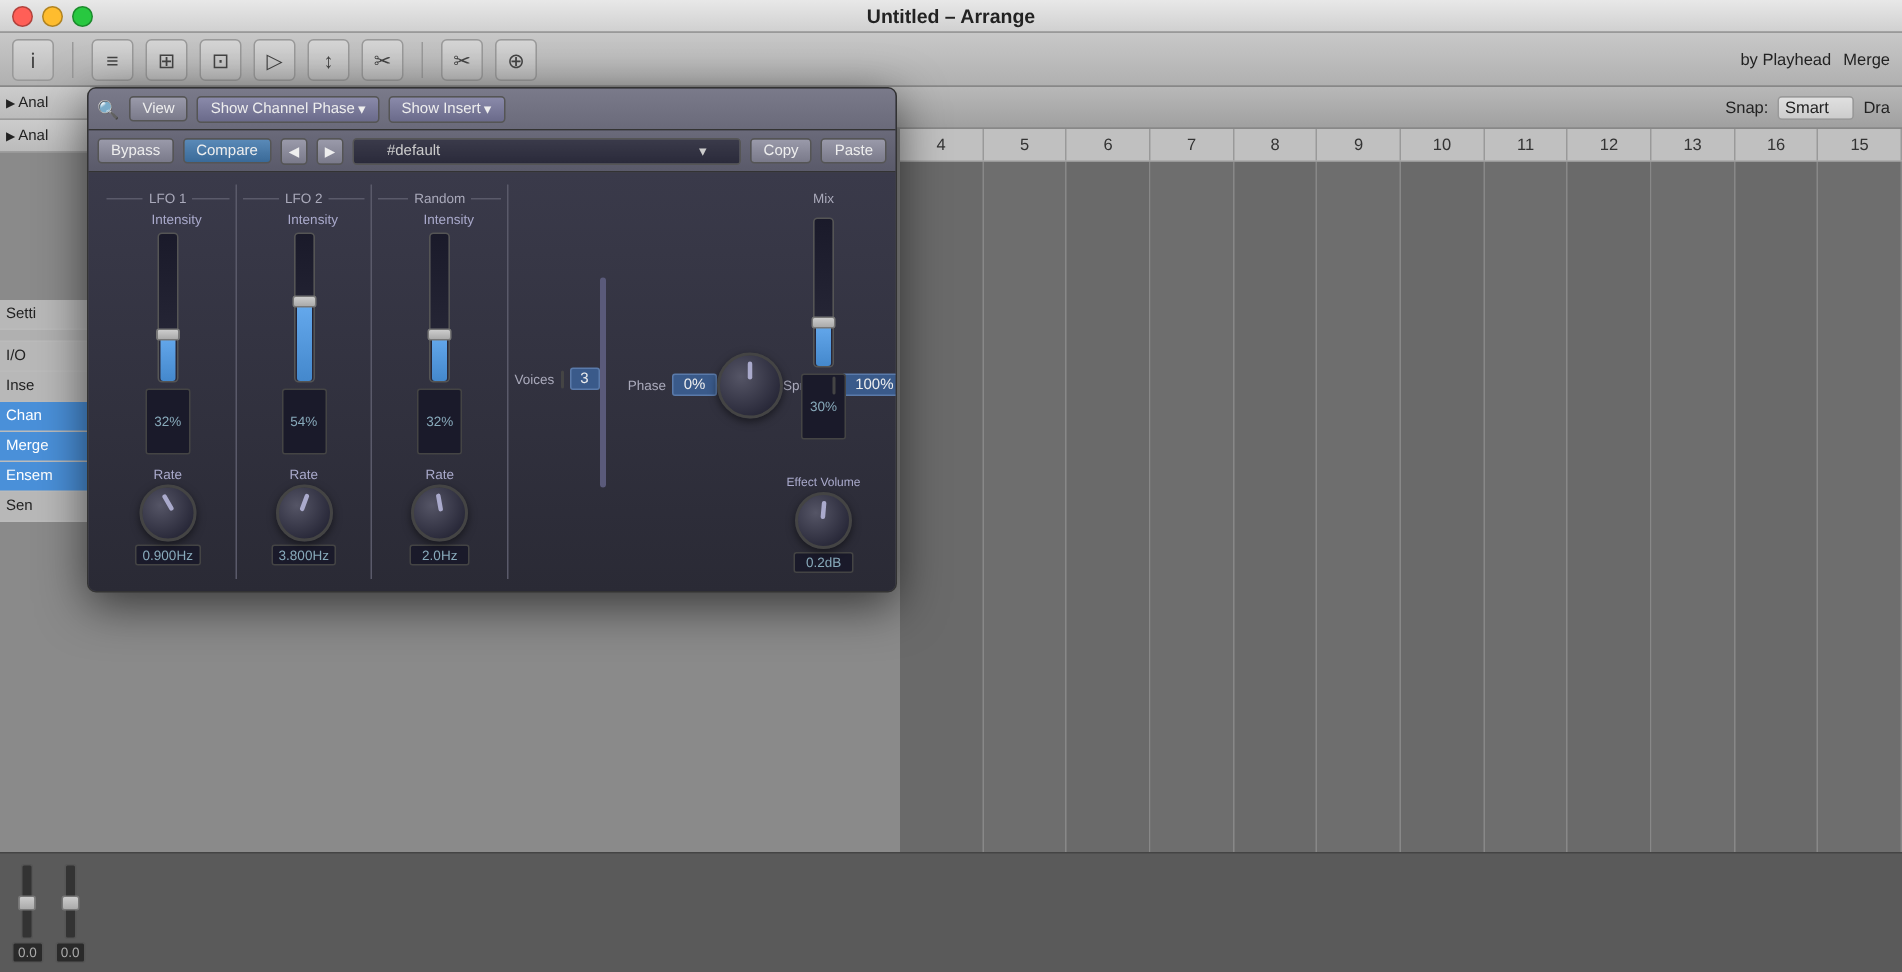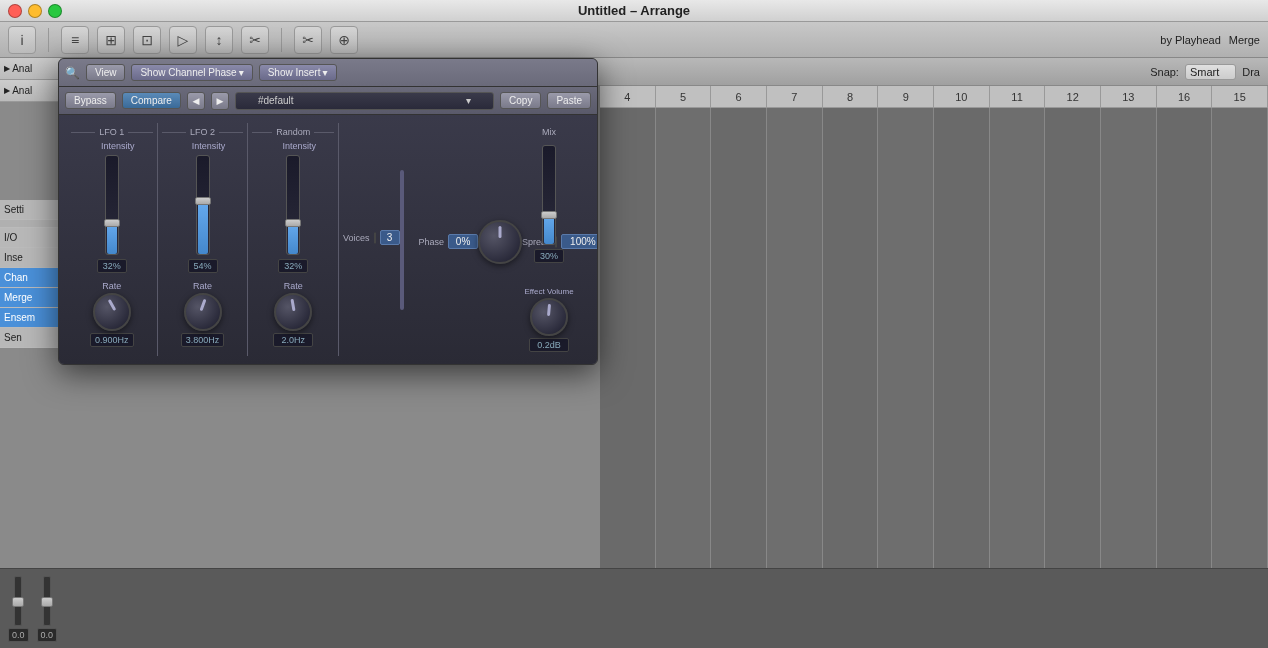--- a/index.html
+++ b/index.html
@@ -302,21 +302,21 @@
       border: 1px solid #777;
       border-radius: 2px;
       cursor: pointer;
     }
     .slider-value {
       font-size: 9px;
       color: #8ab;
       background: #1a1a2a;
       border: 1px solid #444;
       border-radius: 2px;
-      padding: 1px 4px;
+      padding: 16px 4px;
       min-width: 30px;
       text-align: center;
     }
 
     
     .knob-container {
       display: flex;
       flex-direction: column;
       align-items: center;
       gap: 2px;

